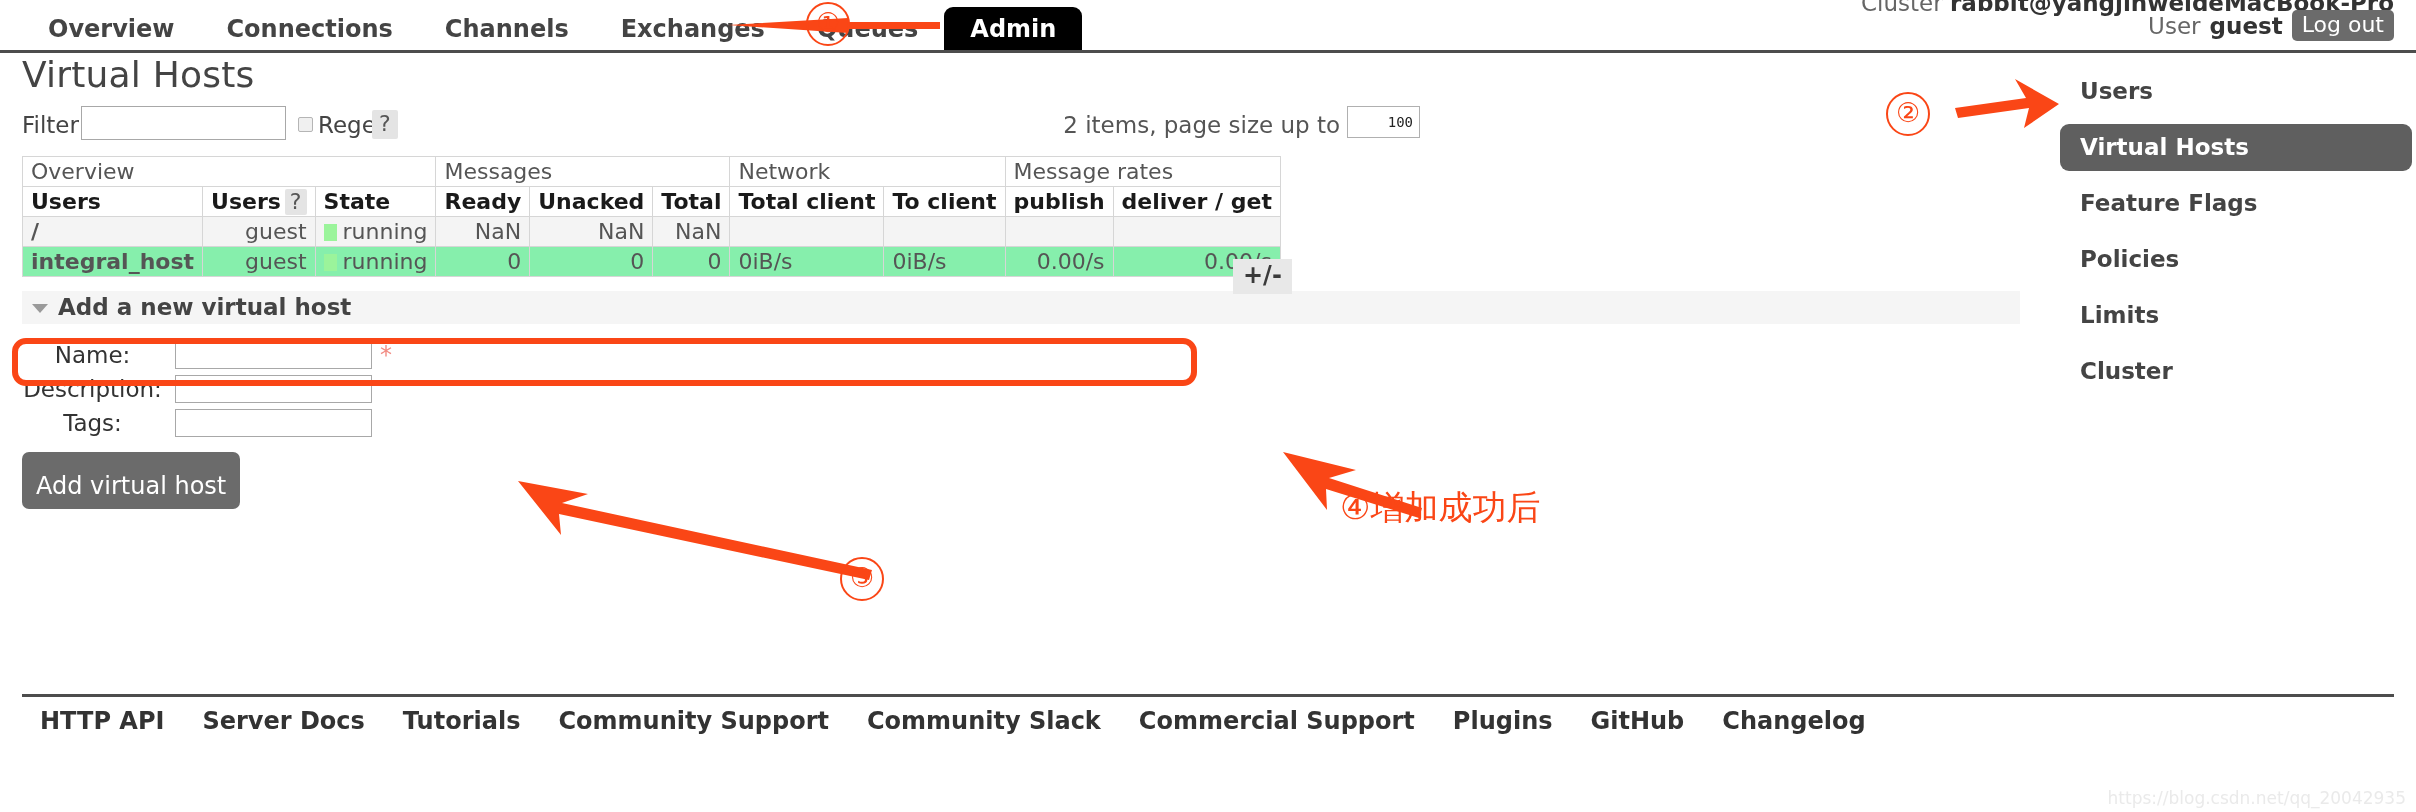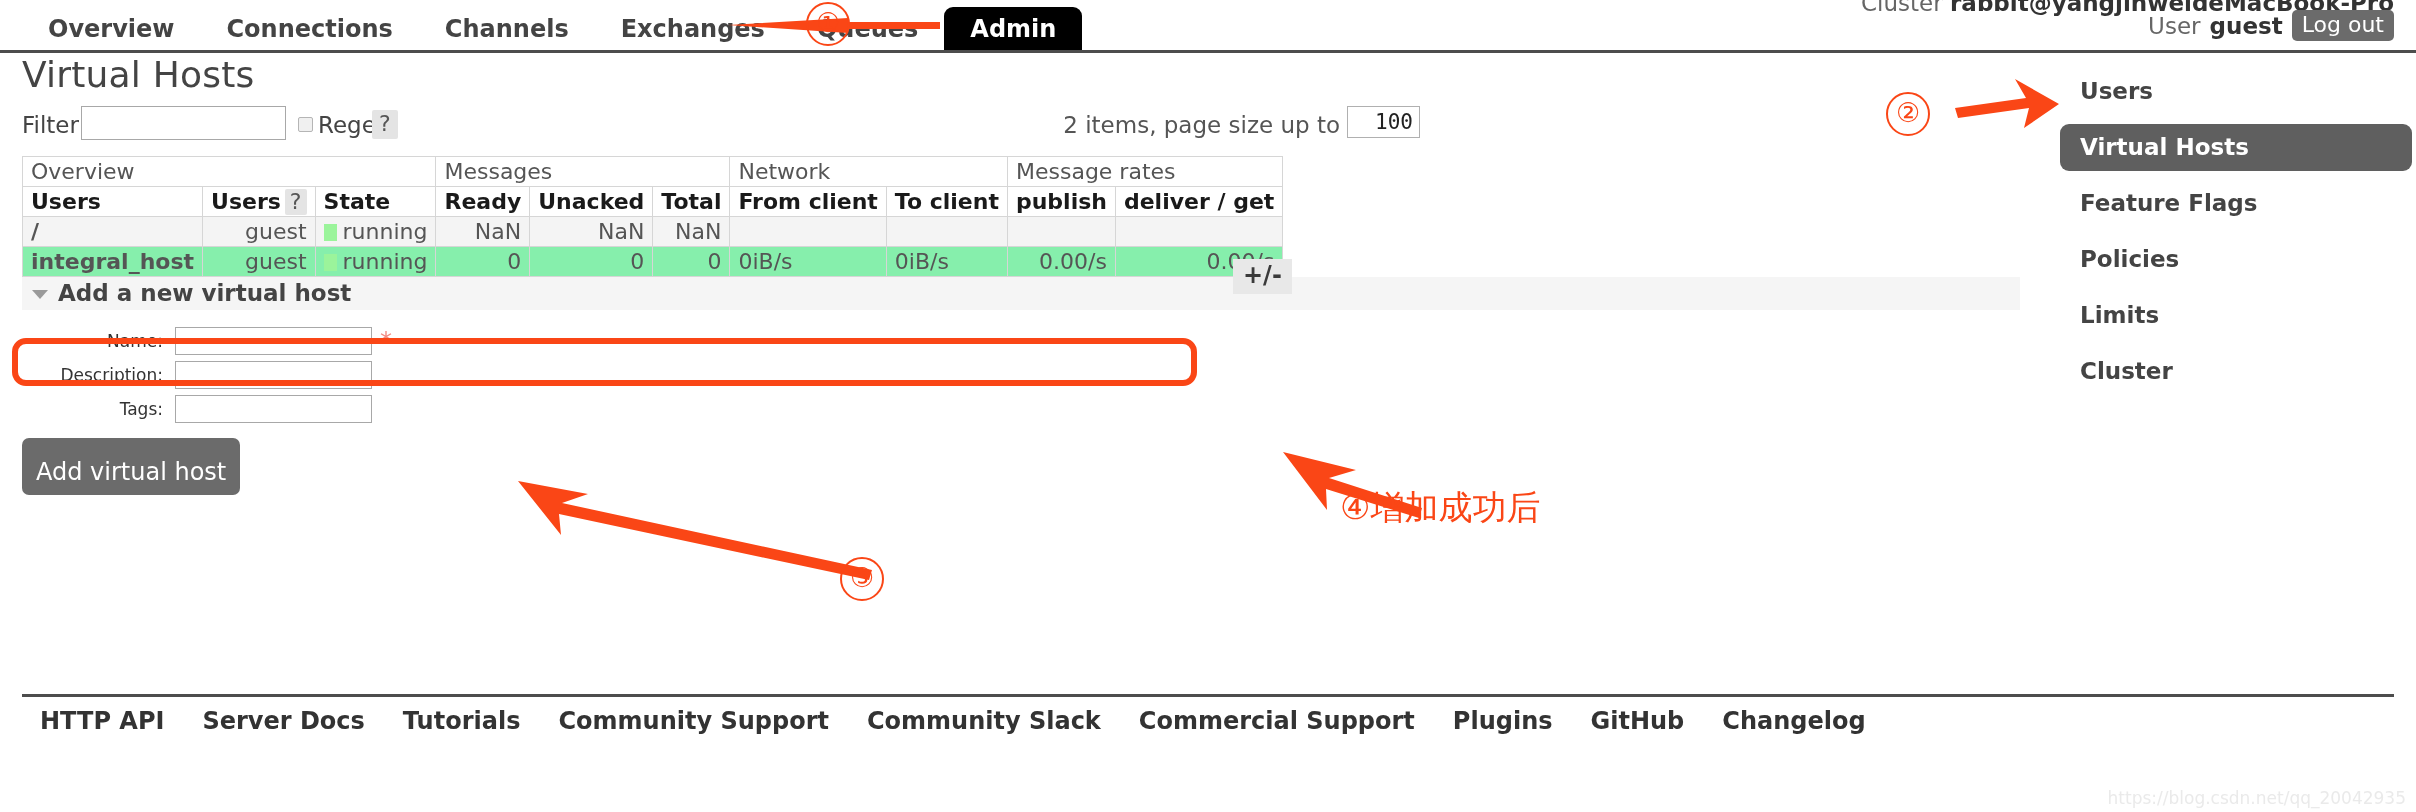--- a/index.html
+++ b/index.html
@@ -193,21 +193,21 @@
   }
   #paging {
     position: absolute; right: 680px; top: 8px;
     font-size: 23px; color: #555555;
     white-space: nowrap;
   }
   #page-size-input {
     position: absolute; right: 600px; top: 2px;
     width: 63px; height: 28px;
     border: 1px solid #b0b0b0;
-    font-size: 21px;
+    font-size: 14px;
     text-align: right;
     padding: 1px 6px 1px 2px;
     background: #fff;
     color: #222;
     font-family: "DejaVu Sans Mono", monospace;
   }
 
   
   #vh-table {
     position: relative;
@@ -269,31 +269,31 @@
     background: #e8e8e8;
     color: #3a3a3a;
     font-size: 24px;
     font-weight: bold;
     padding: 2px 10px 4px 10px;
     cursor: pointer;
     line-height: 1.2;
   }
 
   
-  #add-section { }
+  #add-section { margin-top: 14px; }
   #add-form { margin-top: 14px; position: relative; }
   .form-row {
     display: flex;
     align-items: center;
     height: 34px;
   }
   .form-label {
     width: 153px;
-    text-align: right;
-    font-size: 17px;
+    text-align: center;
+    font-size: 23px;
     color: #333333;
     padding-right: 12px;
     box-sizing: border-box;
   }
   .form-input {
     width: 197px;
     height: 28px;
     border: 1px solid #a8a8a8;
     background: #ffffff;
     font-size: 20px;
@@ -436,21 +436,21 @@
       </tr>
       <tr class="col-row">
         <th>Users</th>
         <th>
           <span>Users</span><span class="hdr-help">?</span>
         </th>
         <th>State</th>
         <th class="num">Ready</th>
         <th class="num">Unacked</th>
         <th class="num">Total</th>
-        <th>From client</th>
+        <th>Total client</th>
         <th>To client</th>
         <th class="num">publish</th>
         <th class="num">deliver / get</th>
       </tr>
 
       <tr class="data-row">
         <td class="name-cell">/</td>
         <td class="num">guest</td>
         <td><span class="state-dot"></span><span>running</span></td>
         <td class="num">NaN</td>

